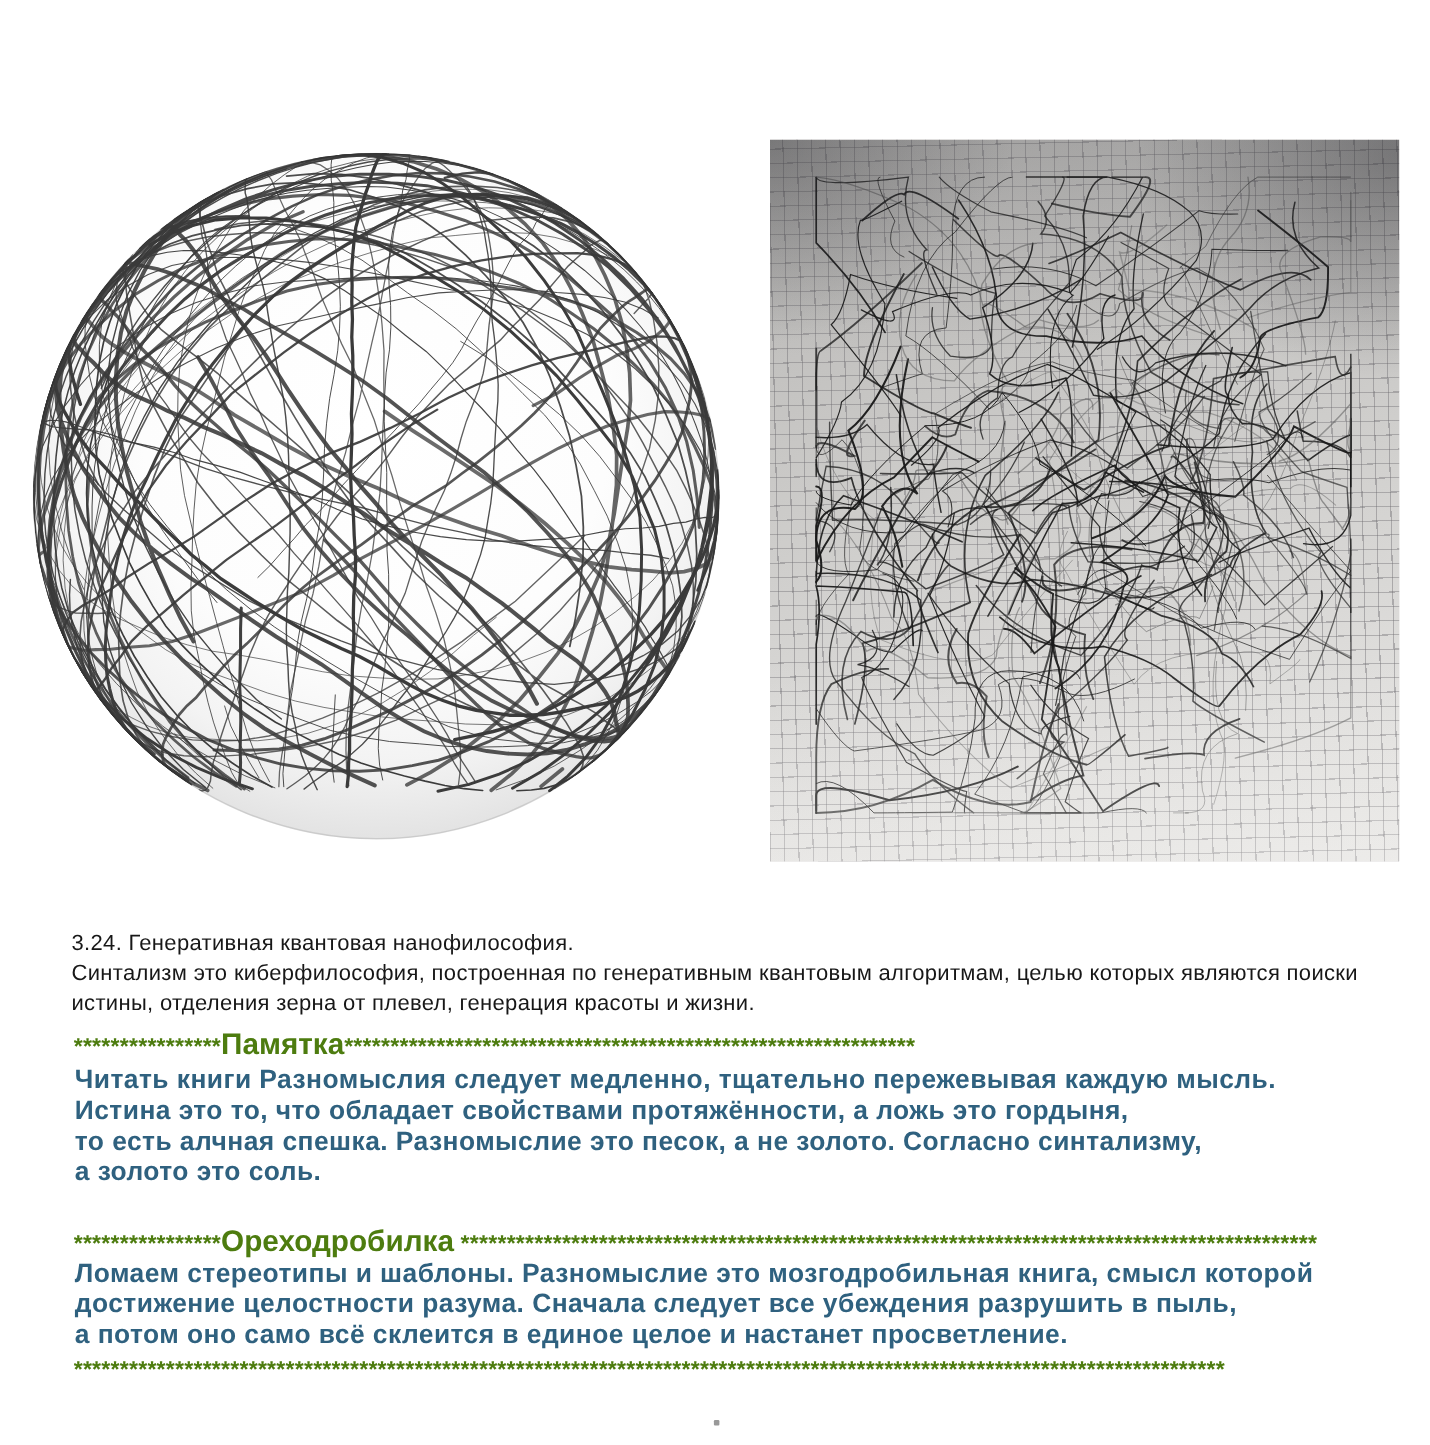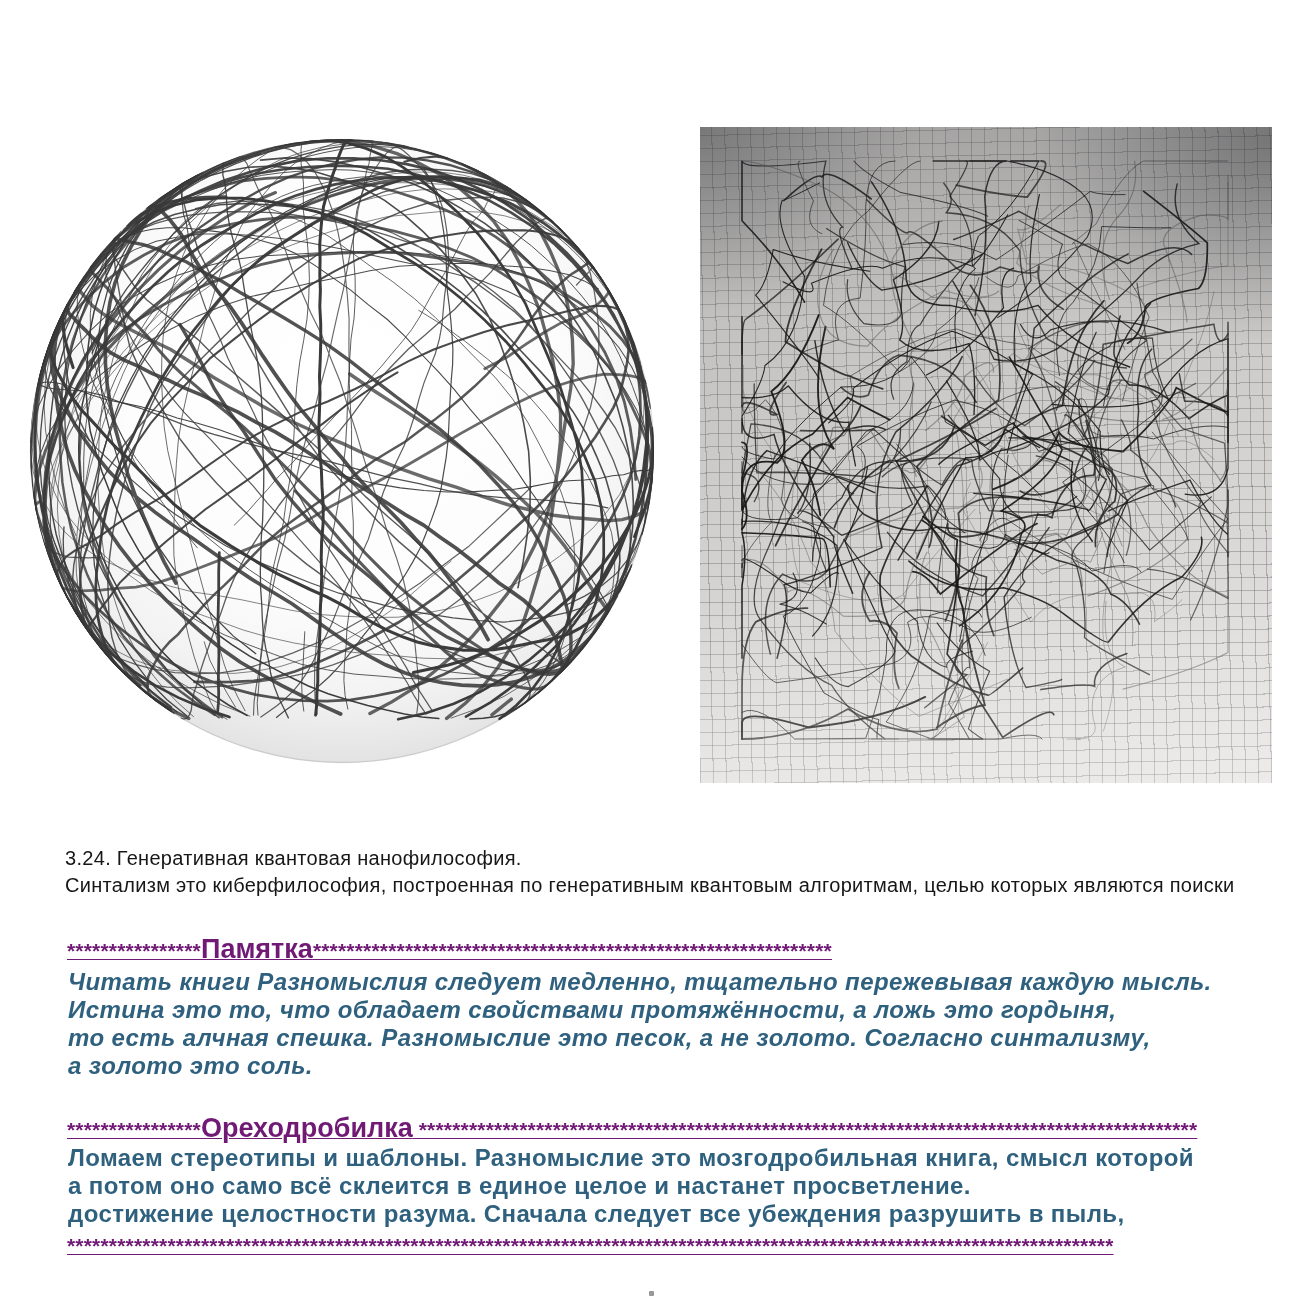--- a/index.html
+++ b/index.html
@@ -40,32 +40,32 @@
   .caption{
     position:absolute;left:65px;top:845px;width:1180px;
     color:#171717;font-size:20px;line-height:27px;letter-spacing:.3px;
   }
   .attribution{
     position:absolute;right:77px;top:916px;
     color:#a6a6a6;font-size:23px;letter-spacing:.3px;
   }
   .starline{
     position:absolute;left:67px;white-space:nowrap;overflow:hidden;
-    color:#701a75;font-weight:bold;line-height:30px;height:31px;text-decoration:underline;
+    color:#4d7c0f;font-weight:bold;line-height:30px;height:31px;
   }
   .stars{font-size:21px;letter-spacing:.2px;}
   .head-word{font-size:27px;}
   #memo-head{top:934px;width:818px;}
   #nut-head{top:1113px;width:1171px;}
   #footer-stars{top:1237px;width:1171px;height:20px;line-height:18px;}
   .para{
     position:absolute;left:68px;width:1180px;
     color:#2f617f;font-weight:bold;font-size:24px;line-height:28px;letter-spacing:.4px;
   }
-  #memo-body{top:968px;font-style:italic;}
+  #memo-body{top:968px;}
   #nut-body{top:1144px;}
   .page-mark{
     position:absolute;left:649px;top:1291px;width:5px;height:5px;
     background:#777;opacity:.75;border-radius:1px;
   }
 </style>
 </head>
 <body>
 
 <div class="page">
@@ -313,36 +313,37 @@
         <path d="M437.0 156.0 Q446.8 217.0 452.8 245.3 Q472.2 274.1 452.1 286.2" stroke="#2a2a2a" stroke-width="1.15" opacity="0.74"></path>
         <path d="M495.6 256.3 Q459.1 278.7 448.9 262.7 Q408.0 243.0 409.8 262.7 Q371.5 258.0 378.7 227.9" stroke="#2a2a2a" stroke-width="1.17" opacity="0.64"></path>
         <path d="M383.3 309.6 Q398.1 282.8 403.2 217.2 Q476.1 203.5 513.8 197.2 Q518.1 224.7 528.0 206.8" stroke="#2a2a2a" stroke-width="1.50" opacity="0.79"></path>
       </svg>
     <div class="vignette"></div>
   </div>
 
   <div class="caption">
     <div>3.24. Генеративная квантовая нанофилософия.</div>
     <div>Синтализм это киберфилософия, построенная по генеративным квантовым алгоритмам, целью которых являются поиски</div>
+    <div>истины, отделения зерна от плевел, генерация красоты и жизни.</div>
   </div>
 
 
   <div class="starline" id="memo-head"><span class="stars">****************</span><span class="head-word">Памятка</span><span class="stars">**************************************************************</span></div>
 
   <div class="para" id="memo-body">
     <div>Читать книги Разномыслия следует медленно, тщательно пережевывая каждую мысль.</div>
     <div>Истина это то, что обладает свойствами протяжённости, а ложь это гордыня,</div>
     <div>то есть алчная спешка. Разномыслие это песок, а не золото. Согласно синтализму,</div>
     <div>а золото это соль.</div>
   </div>
 
   <div class="starline" id="nut-head"><span class="stars">****************</span><span class="head-word">Ореходробилка</span><span class="stars"> *********************************************************************************************</span></div>
 
   <div class="para" id="nut-body">
     <div>Ломаем стереотипы и шаблоны. Разномыслие это мозгодробильная книга, смысл которой</div>
+    <div>достижение целостности разума. Сначала следует все убеждения разрушить в пыль,</div>
     <div>а потом оно само всё склеится в единое целое и настанет просветление.</div>
-    <div>достижение целостности разума. Сначала следует все убеждения разрушить в пыль,</div>
   </div>
 
   <div class="starline" id="footer-stars"><span class="stars">*****************************************************************************************************************************</span></div>
 
   <div class="page-mark"></div>
 </div>
 
 </body></html>

